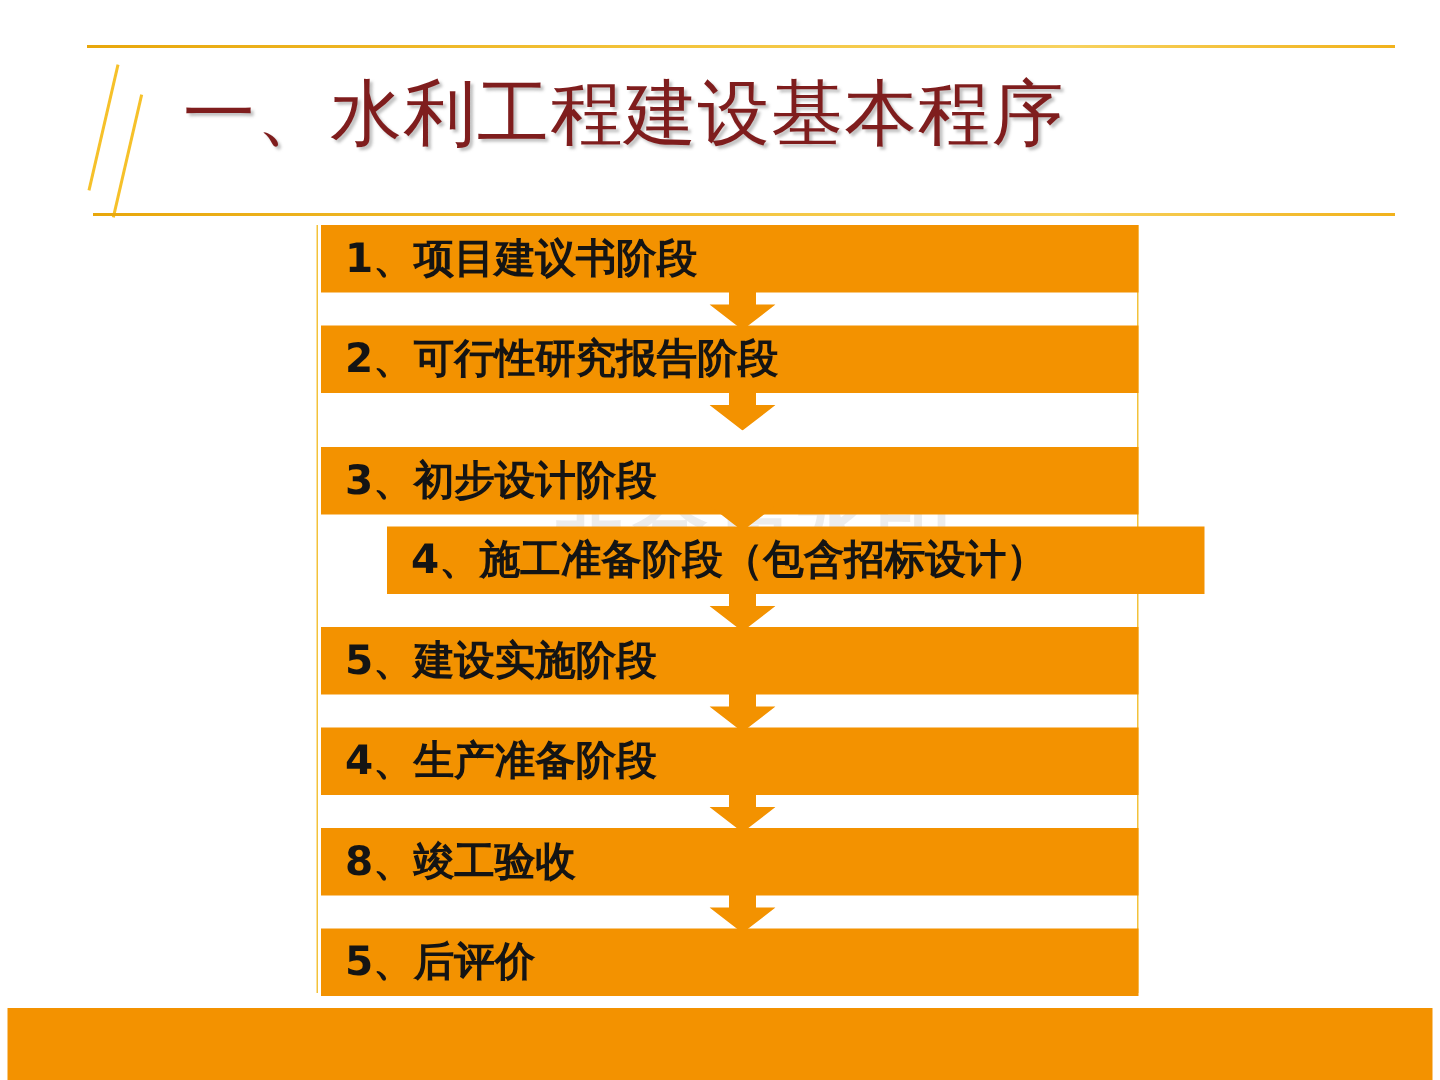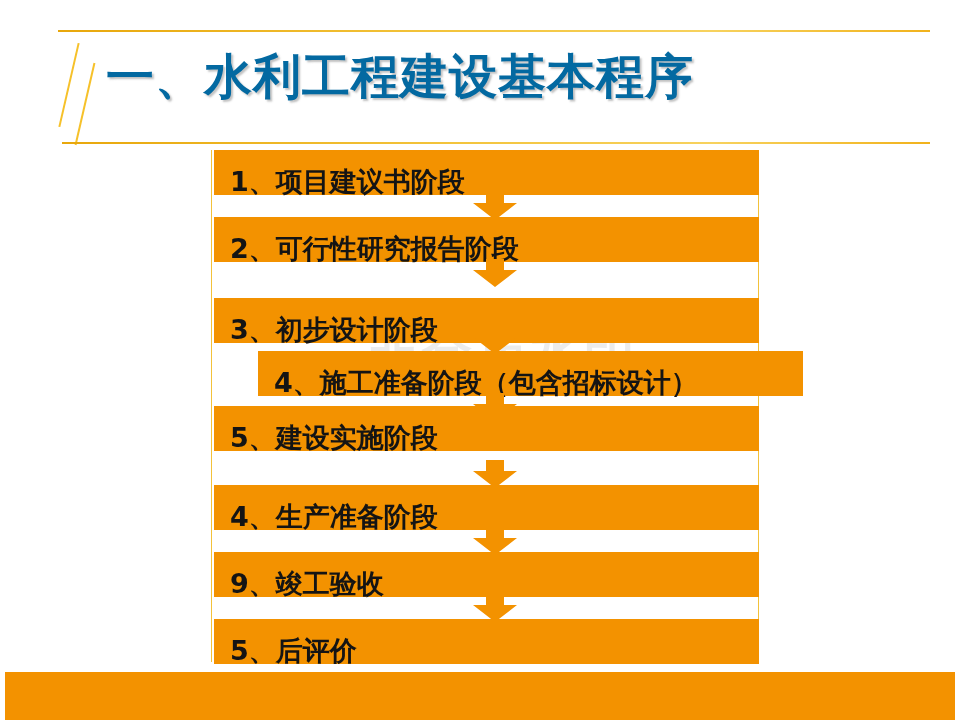--- a/index.html
+++ b/index.html
@@ -56,27 +56,27 @@
   }
   .slash-2 {
     left: 84px;
     top: 62px;
     height: 84px;
     transform: rotate(13deg);
   }
 
   .page-title {
     position: absolute;
-    left: 106px;
+    left: 122px;
     top: 53px;
     font-size: 48px;
     line-height: 1;
     letter-spacing: 1px;
-    color: #0369a1;
-    font-weight: bold;
+    color: #7f1d1d;
+    font-weight: normal;
     white-space: nowrap;
     text-shadow: 2px 2px 2px rgba(120,120,120,0.45);
   }
 
   
   #flow {
     position: absolute;
     left: 211px;
     top: 150px;
     width: 548px;
@@ -92,21 +92,21 @@
   .guide-left  { left: 0px; }
   .guide-right { left: 547px; }
 
   .step-row {
     position: absolute;
     left: 3px;
     width: 545px;
     height: 45px;
     background: #f39200;
     display: flex;
-    align-items: flex-end;
+    align-items: center;
     box-sizing: border-box;
     padding-left: 16px;
   }
   .step-label {
     color: #141414;
     font-size: 27px;
     line-height: 1;
     font-weight: bold;
     white-space: nowrap;
     font-family: "DejaVu Sans", "Liberation Sans", sans-serif;
@@ -186,38 +186,38 @@
         </svg>
       </div>
       <div class="step-row" style="top: 201px; margin-left: 44px;">
         <span class="step-label">4、施工准备阶段（包含招标设计）</span>
       </div>
       <div class="arrow" style="top: 243px;">
         <svg width="44" height="28" viewBox="0 0 44 28">
           <polygon points="13,0 31,0 31,11 44,11 22,28 0,11 13,11" fill="#f39200"></polygon>
         </svg>
       </div>
-      <div class="step-row" style="top: 256px;">
+      <div class="step-row" style="top: 268px;">
         <span class="step-label">5、建设实施阶段</span>
       </div>
       <div class="arrow" style="top: 310px;">
         <svg width="44" height="28" viewBox="0 0 44 28">
           <polygon points="13,0 31,0 31,11 44,11 22,28 0,11 13,11" fill="#f39200"></polygon>
         </svg>
       </div>
       <div class="step-row" style="top: 335px;">
         <span class="step-label">4、生产准备阶段</span>
       </div>
       <div class="arrow" style="top: 377px;">
         <svg width="44" height="28" viewBox="0 0 44 28">
           <polygon points="13,0 31,0 31,11 44,11 22,28 0,11 13,11" fill="#f39200"></polygon>
         </svg>
       </div>
       <div class="step-row" style="top: 402px;">
-        <span class="step-label">9、竣工验收</span>
+        <span class="step-label">8、竣工验收</span>
       </div>
       <div class="arrow" style="top: 444px;">
         <svg width="44" height="28" viewBox="0 0 44 28">
           <polygon points="13,0 31,0 31,11 44,11 22,28 0,11 13,11" fill="#f39200"></polygon>
         </svg>
       </div>
       <div class="step-row" style="top: 469px;">
         <span class="step-label">5、后评价</span>
       </div>
     </div>

